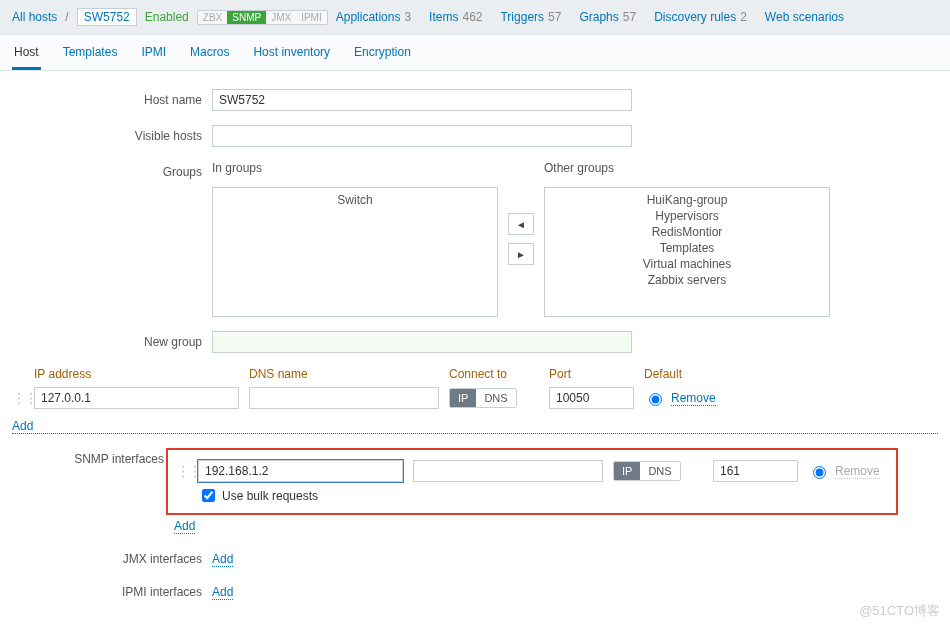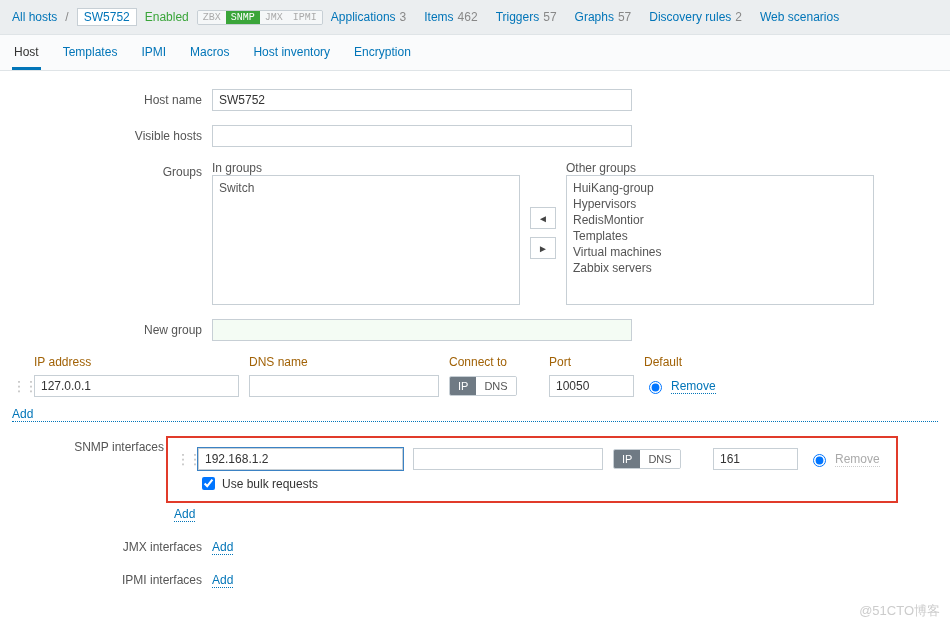--- a/index.html
+++ b/index.html
@@ -4,41 +4,41 @@
 <style>
   * { box-sizing: border-box; }
   body { margin: 0; font-family: Arial, Helvetica, sans-serif; font-size: 12px; color: #333; background: #fff; }
   a { color: #0275b8; text-decoration: none; cursor: pointer; }
 
   .topbar { background: #ebeef0; padding: 8px 12px; display: flex; align-items: center; gap: 8px; flex-wrap: wrap; border-bottom: 1px solid #dfe4e7; }
   .topbar .sep { color: #888; }
   .host-badge { background: #fff; border: 1px solid #c7cfd5; padding: 1px 6px; color: #0275b8; }
   .status-enabled { color: #3aa53a; }
   .proto-box { display: inline-flex; border: 1px solid #c7cfd5; border-radius: 2px; overflow: hidden; }
-  .proto-box span { padding: 1px 5px; font-size: 10px; color: #aaa; background: #f5f7f8; font-family: Liberation Mono, monospace; }
+  .proto-box span { padding: 1px 5px; font-size: 10px; color: #aaa; background: #f5f7f8; }
   .proto-box .on { background: #3aa53a; color: #fff; }
   .toplinks { display: flex; gap: 18px; }
   .toplinks .cnt { color: #888; margin-left: 4px; }
 
   .tabs { display: flex; gap: 20px; padding: 0 12px; border-bottom: 1px solid #dfe4e7; background: #fafbfc; }
   .tabs .tab { padding: 10px 2px 8px; color: #0275b8; border-bottom: 3px solid transparent; cursor: pointer; }
   .tabs .tab.active { color: #333; border-bottom-color: #0275b8; }
 
   .form { padding: 18px 12px 40px 12px; }
   .row { display: flex; align-items: flex-start; margin-bottom: 14px; }
   .lbl { width: 200px; text-align: right; color: #555; padding-right: 10px; padding-top: 4px; }
   .ctl { flex: 1; }
 
   input[type=text] { border: 1px solid #c7cfd5; padding: 3px 6px; font-size: 12px; height: 22px; color: #333; }
   .hostname { width: 420px; }
 
   .groups-wrap { display: flex; align-items: center; gap: 10px; }
-  .group-col { display: flex; flex-direction: column; gap: 0; }
+  .group-col { display: flex; flex-direction: column; gap: 12px; }
   .group-col .gh { color: #555; font-size: 12px; }
-  .listbox { border: 1px solid #c7cfd5; background: #fff; width: 308px; height: 130px; padding: 4px 6px; overflow: auto; }
+  .listbox { border: 1px solid #c7cfd5; background: #fff; width: 286px; height: 130px; padding: 4px 6px; overflow: auto; text-align: center; }
   .listbox div { padding: 1px 0; color: #555; cursor: pointer; }
   .move-btns { display: flex; flex-direction: column; gap: 8px; }
   .move-btns button { width: 26px; height: 22px; border: 1px solid #c7cfd5; background: #fff; cursor: pointer; font-size: 10px; color: #444; }
 
   .newgroup-input { width: 420px; border: 2px solid #a7e0a7; background: #f4fcf4; height: 24px; }
 
   .iface-table { display: flex; flex-direction: column; gap: 6px; }
   .iface-head, .iface-row { display: flex; align-items: center; gap: 10px; }
   .iface-head { color: #a16207; font-size: 12px; }
   .col-drag { width: 12px; }

